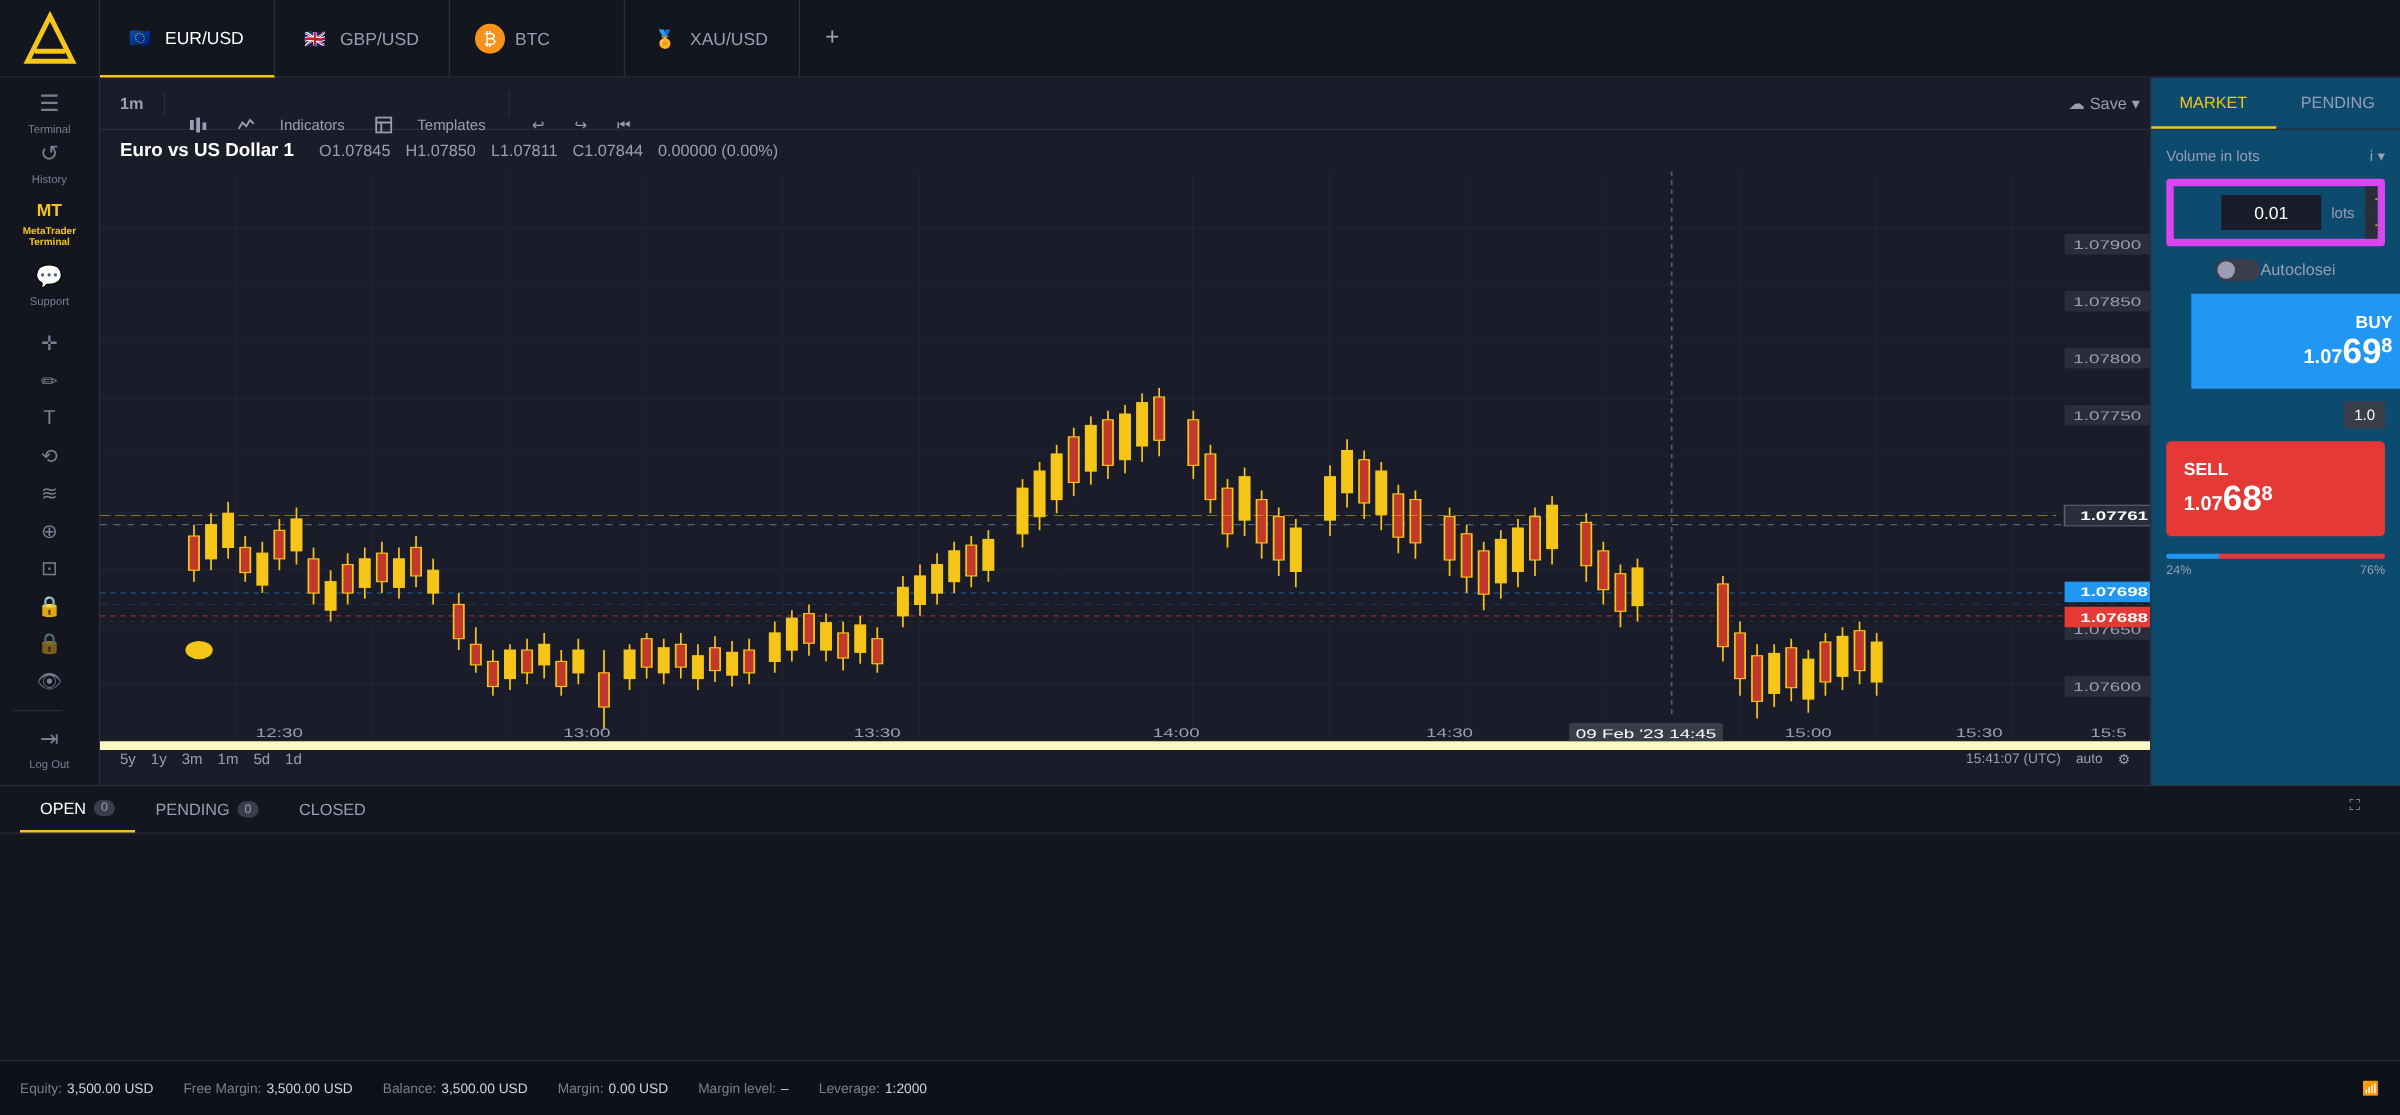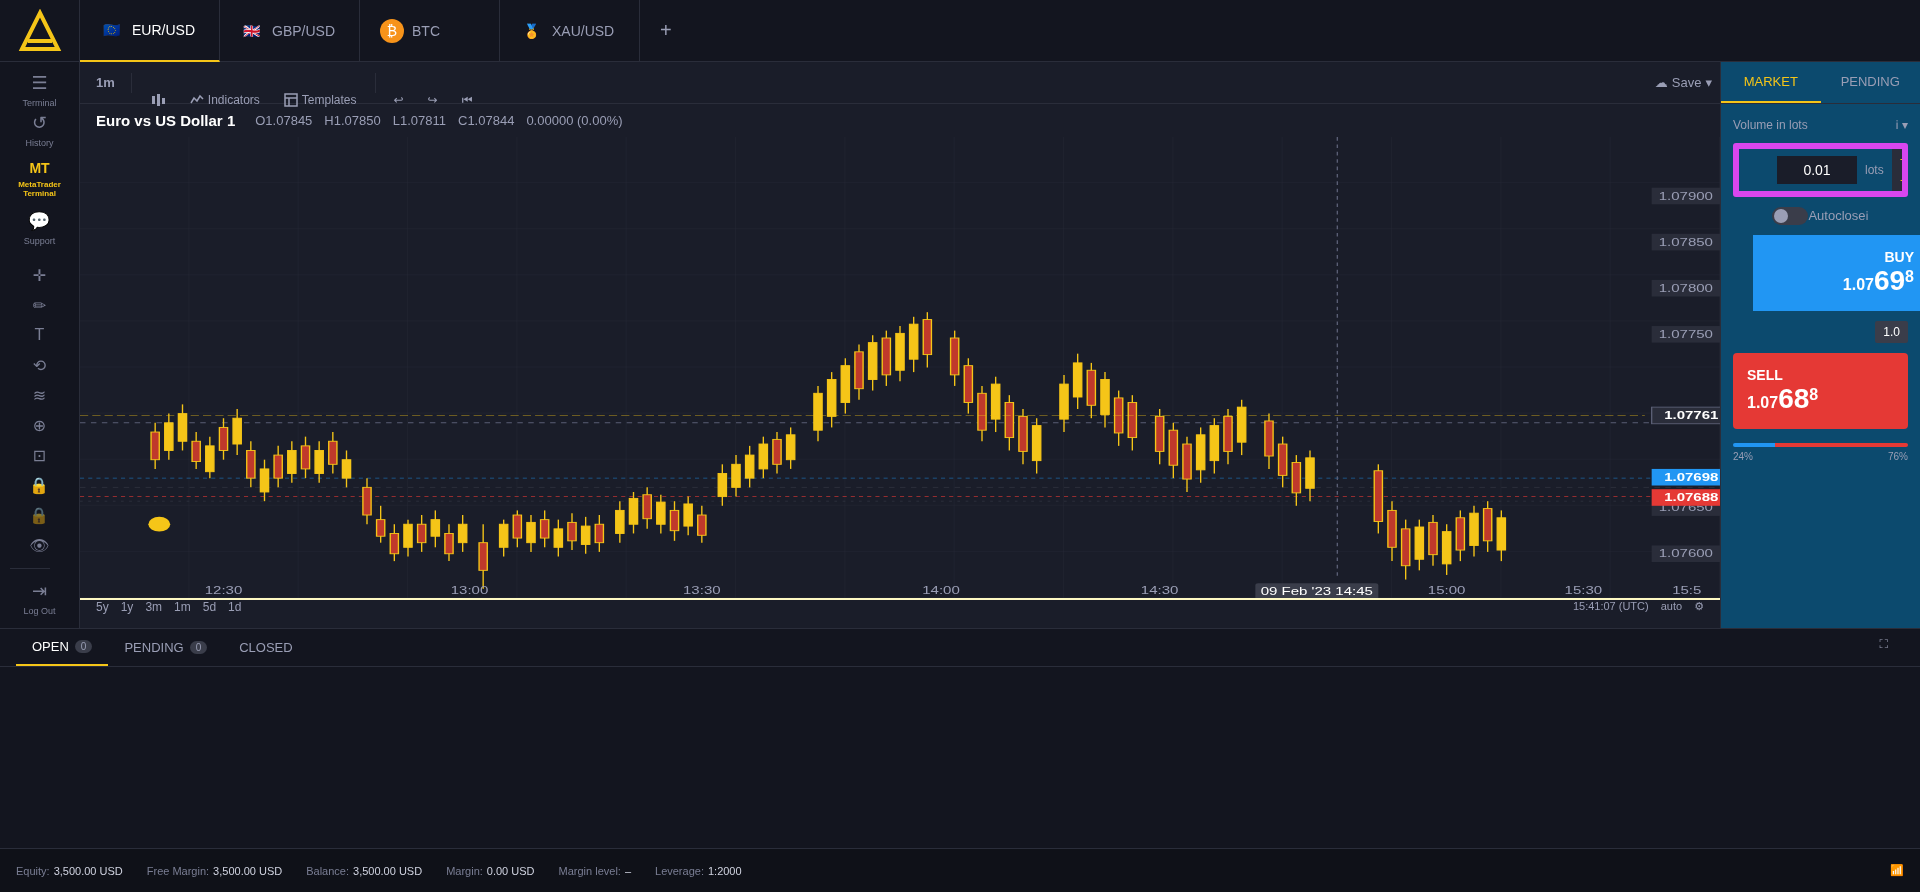--- a/index.html
+++ b/index.html
@@ -23,37 +23,37 @@
     .tab.active { color: #fff; border-bottom: 2px solid #f5c518; }
     .tab .flag { width: 24px; height: 24px; border-radius: 50%; display: flex; align-items: center; justify-content: center; font-size: 14px; }
     .tab-add { display: flex; align-items: center; justify-content: center; padding: 0 20px; color: #9a9eb5; cursor: pointer; font-size: 20px; }
     .top-right { display: flex; align-items: center; gap: 16px; margin-left: auto; padding-right: 16px; }
     .balance { font-size: 22px; font-weight: bold; color: #fff; }
     .grid-icon { display: flex; align-items: center; justify-content: center; width: 36px; height: 36px; cursor: pointer; color: #9a9eb5; }
     .deposit-btn { background: #f5c518; color: #1a1d29; border: none; padding: 10px 24px; font-size: 16px; font-weight: bold; cursor: pointer; border-radius: 4px; }
 
     
     .chart-toolbar { height: 42px; background: #1a1d29; border-bottom: 1px solid #2a2d3a; display: flex; align-items: center; padding: 0 8px; gap: 4px; flex-shrink: 0; }
-    .toolbar-btn { padding: 4px 10px; cursor: pointer; color: #9a9eb5; border-radius: 3px; font-size: 12px; display: flex; align-items: flex-end; gap: 4px; background: transparent; border: none; margin-top: 35px; }
+    .toolbar-btn { padding: 4px 10px; cursor: pointer; color: #9a9eb5; border-radius: 3px; font-size: 12px; display: flex; align-items: flex-end; gap: 20px; background: transparent; border: none; margin-top: 35px; }
     .toolbar-sep { width: 1px; height: 20px; background: #2a2d3a; margin: 0 4px; }
     .timeframe-btn { padding: 4px 8px; cursor: pointer; color: #9a9eb5; border-radius: 3px; font-size: 13px; font-weight: bold; background: transparent; border: none; }
     .save-btn { margin-left: auto; display: flex; align-items: center; gap: 4px; cursor: pointer; color: #9a9eb5; font-size: 13px; }
 
     
     .chart-info { padding: 8px 16px; font-size: 13px; color: #9a9eb5; display: flex; align-items: center; gap: 12px; flex-shrink: 0; }
     .chart-title { color: #fff; font-size: 15px; font-weight: bold; margin-right: 8px; }
     .ohlc-val { color: #9a9eb5; }
     .ohlc-change { color: #9a9eb5; }
 
     
     .chart-canvas { flex: 1; position: relative; overflow: hidden; }
     .chart-svg { width: 100%; height: 100%; }
 
     
-    .time-bar { height: 30px; display: flex; align-items: flex-start; padding: 0 16px; justify-content: space-between; font-size: 11px; color: #9a9eb5; border-top: 2px solid #fef9c3; flex-shrink: 0; }
+    .time-bar { height: 30px; display: flex; align-items: flex-end; padding: 14px 16px; justify-content: space-between; font-size: 11px; color: #9a9eb5; border-top: 7px solid #fef9c3; flex-shrink: 0; }
     .range-btns { display: flex; gap: 12px; }
     .range-btn { cursor: pointer; color: #9a9eb5; font-size: 12px; }
     .time-info { display: flex; gap: 12px; }
 
     
     .sidebar-item { width: 60px; height: 50px; display: flex; flex-direction: column; align-items: center; justify-content: center; cursor: pointer; color: #7a7e94; font-size: 10px; gap: 4px; border-radius: 4px; margin: 2px 0; }
     .sidebar-item .icon { font-size: 18px; }
     .sidebar-item .label { font-size: 9px; text-align: center; }
     .sidebar-sep { width: 40px; height: 1px; background: #2a2d3a; margin: 4px 0; }
     .sidebar-bottom { margin-top: auto; }

